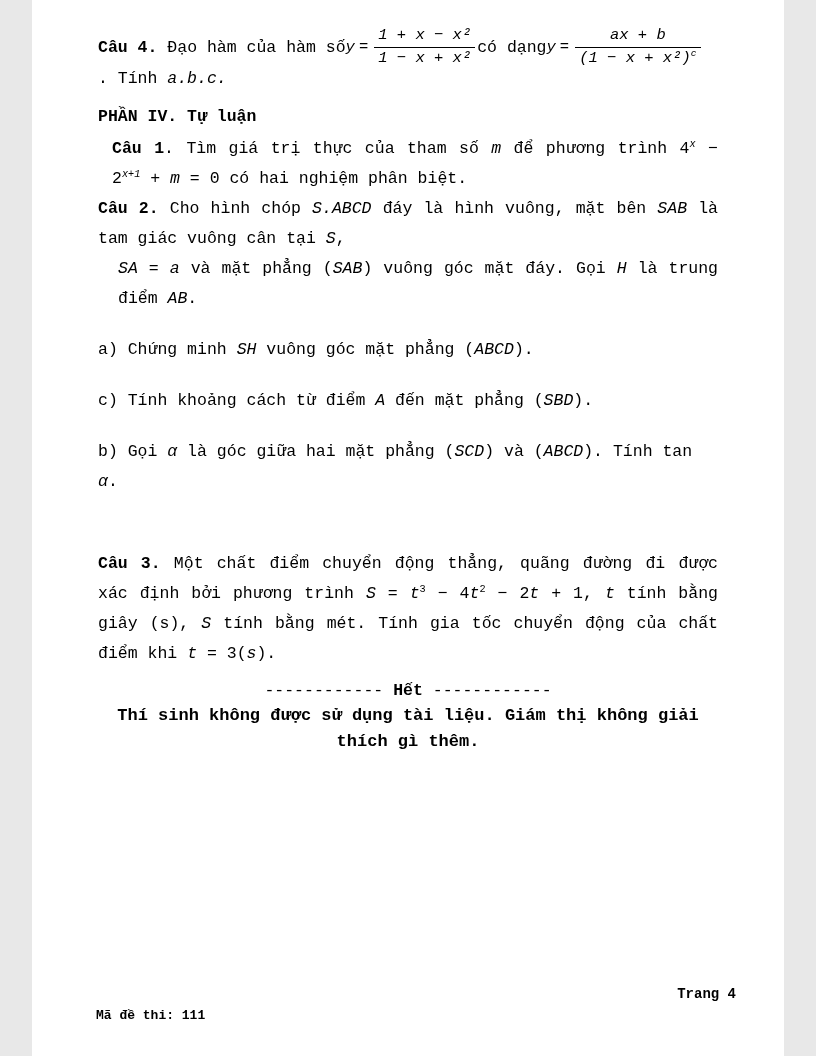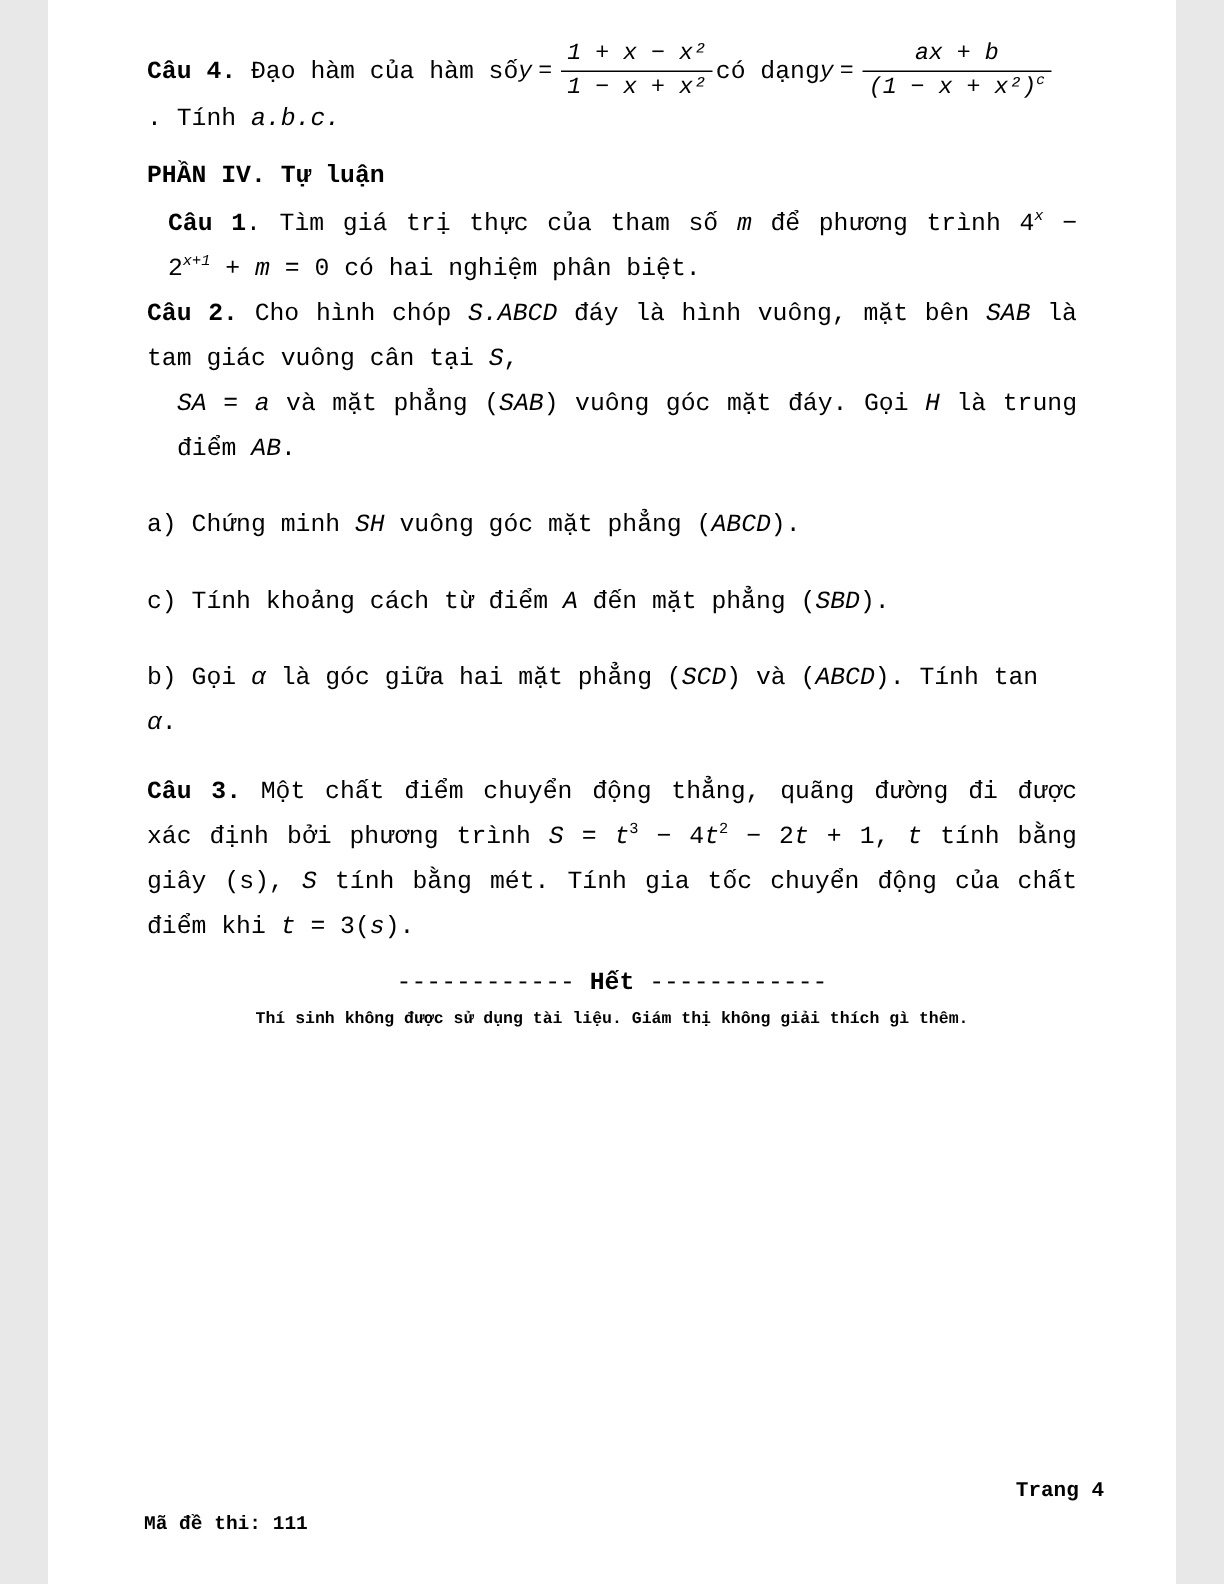--- a/index.html
+++ b/index.html
@@ -23,24 +23,24 @@
   .mo { padding: 0 4px; }
   .math { white-space: nowrap; display: inline-flex; align-items: center; font-size: 15.5px; }
   .frac { display: inline-block; vertical-align: middle; text-align: center; line-height: 1.15; margin: 0 2px; }
   .frac .num { display: block; border-bottom: 1.2px solid #000; padding: 1px 4px 2px; }
   .frac .den { display: block; padding: 2px 4px 1px; }
   sup { font-size: 0.62em; line-height: 0; vertical-align: super; }
   .section-title { font-weight: bold; margin-top: 14px; line-height: 30px; }
   .q1 { margin-top: 2px; margin-left: 14px; }
   .q2-line2 { padding-left: 20px; }
   .item { margin-top: 21px; line-height: 30px; text-align: left; }
-  .q3 { margin-top: 16px; }
+  .q3 { margin-top: 52px; }
   .center { text-align: center; line-height: 24px; }
   .het-line { margin-top: 10px; }
-  .note-line { font-weight: bold; font-size: 11px; line-height: 26px; }
+  .note-line { font-weight: bold; font-size: 17px; line-height: 26px; }
   .footer-right { position: absolute; top: 986px; right: 48px; font-weight: bold; font-size: 14px; }
   .footer-left { position: absolute; top: 1008px; left: 64px; font-weight: bold; font-size: 13px; }
 </style>
 </head>
 <body>
 
 <div class="page">
   <div class="content">
 
     <div class="q4">

